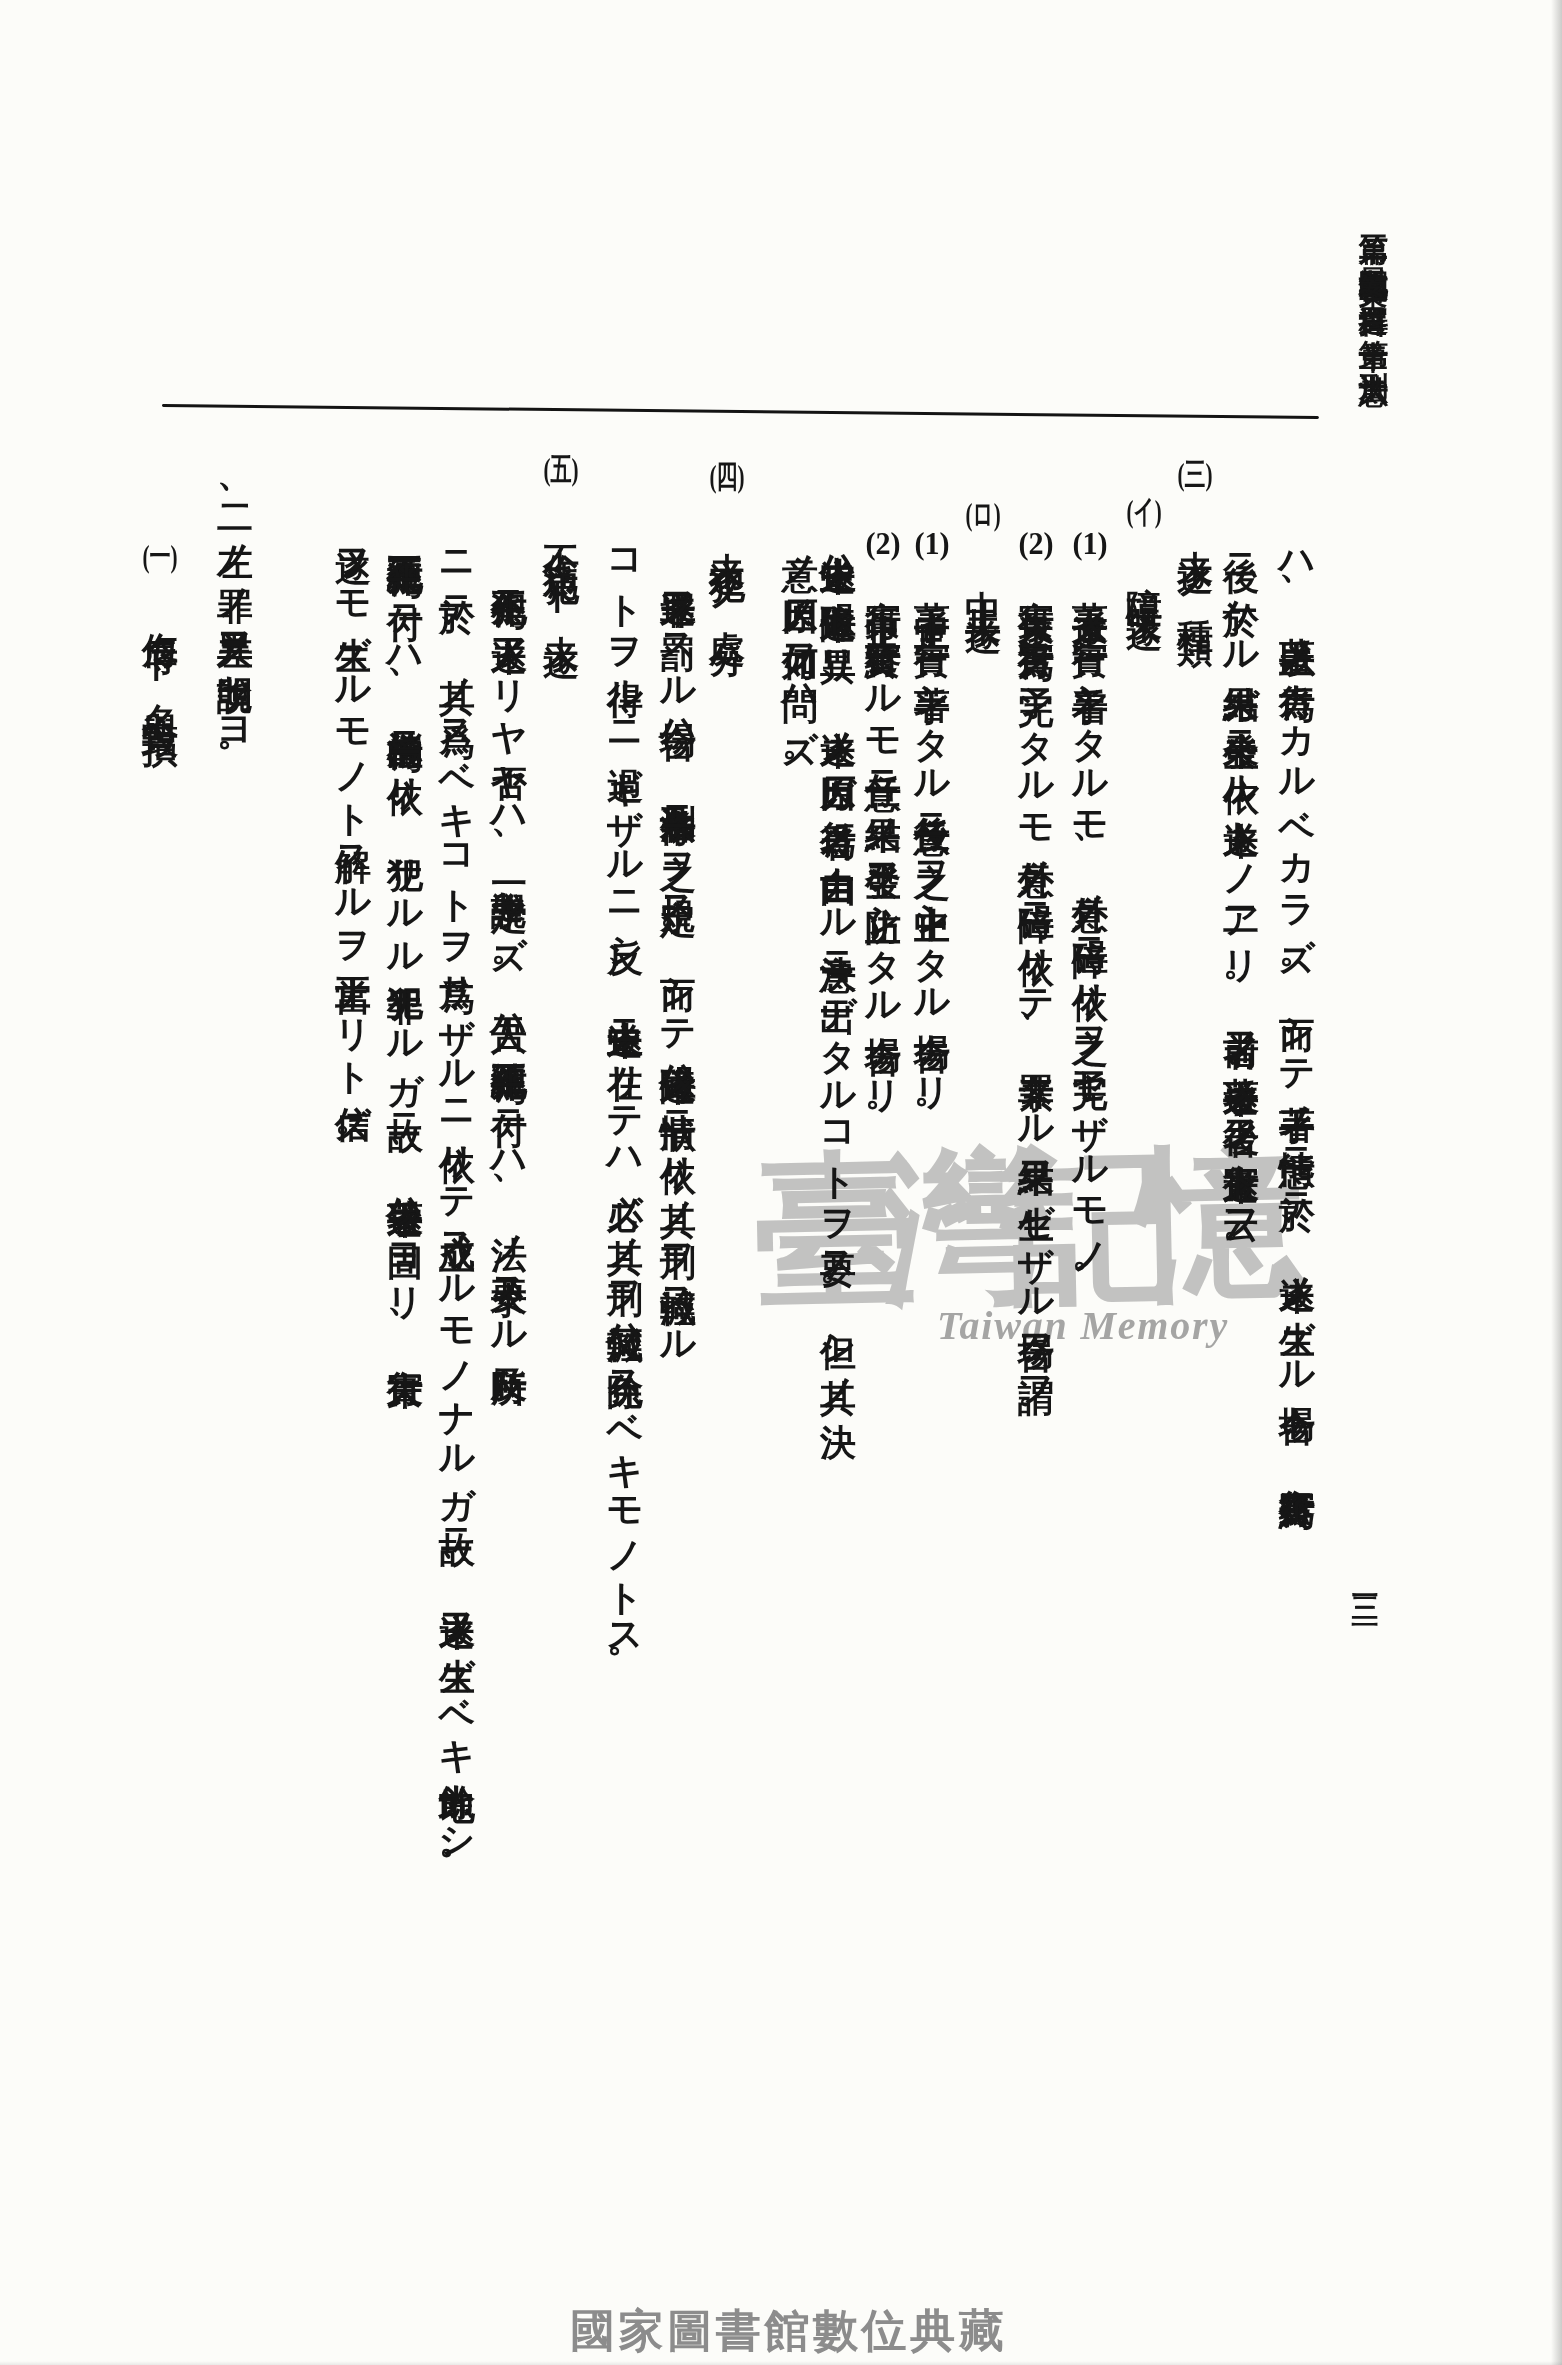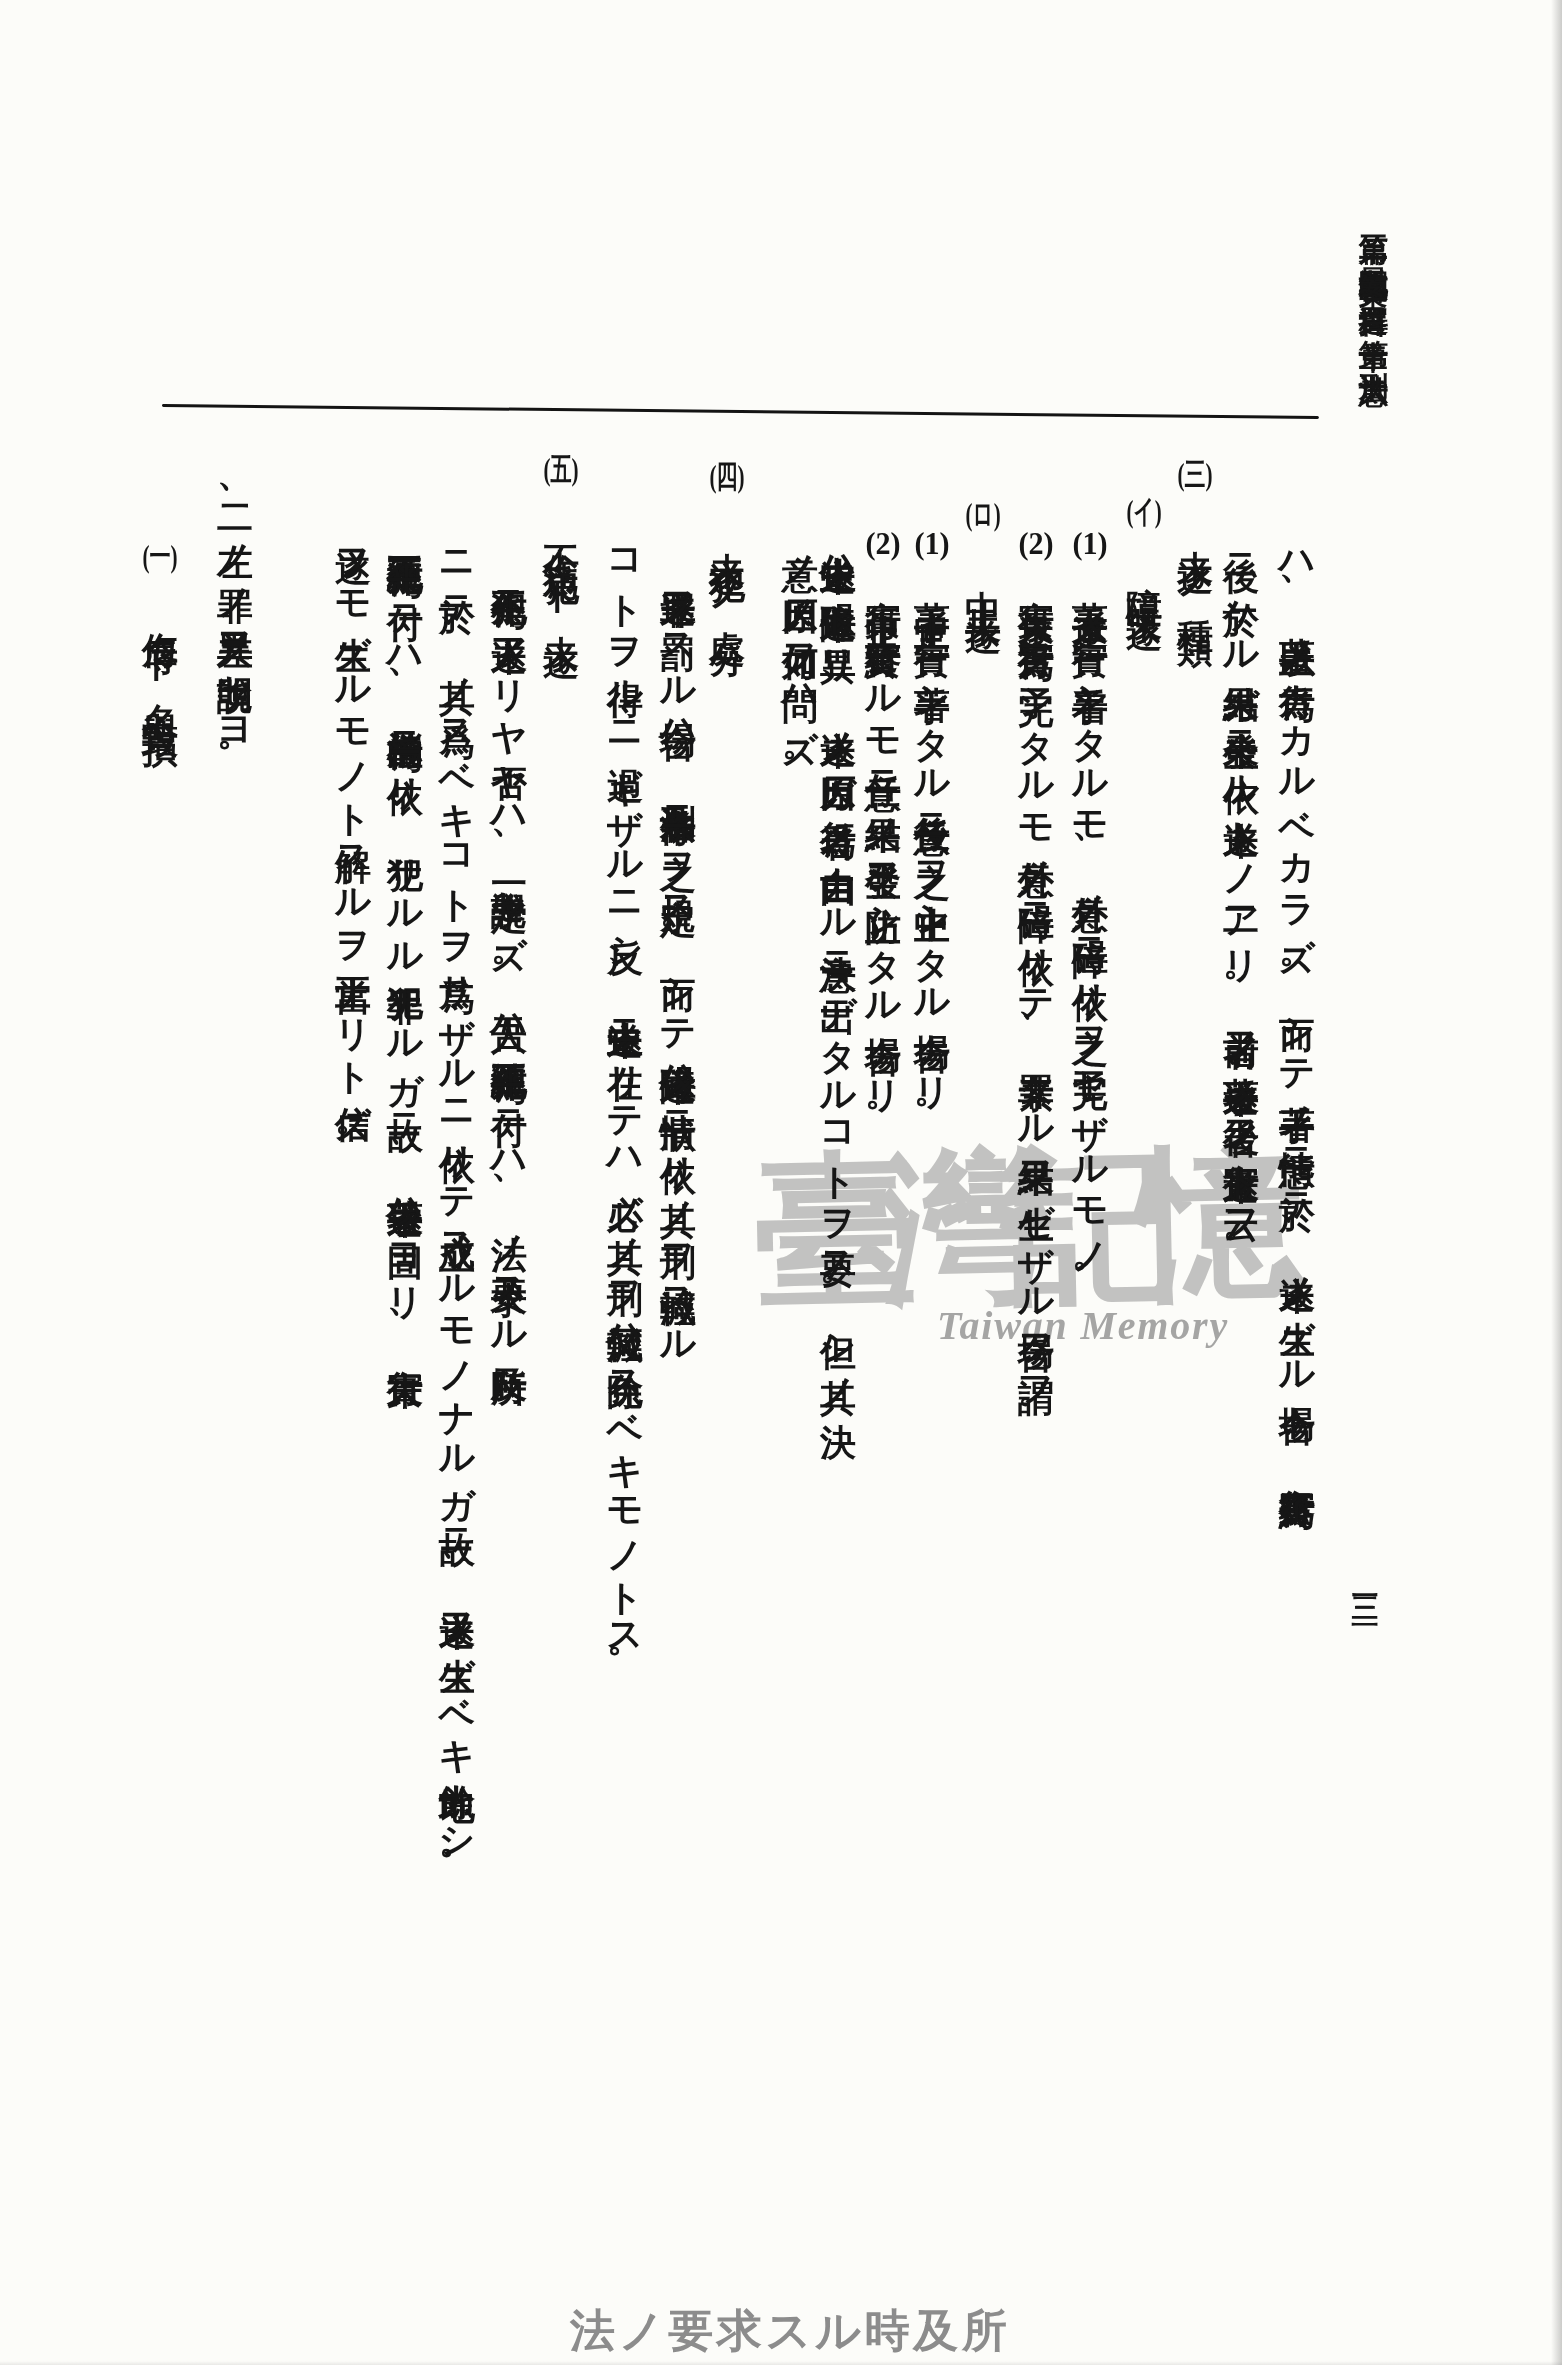--- a/index.html
+++ b/index.html
@@ -130,18 +130,18 @@
       <div class="col"><span class="body-text">コトヲ得ルニ過ギザルニ反シ、中止未遂ニ在リテハ必ズ其ノ刑ヲ減輕又ハ免除スベキモノトス。</span></div>
       <div class="col"><span class="marker">(五)</span><span class="heading">不作爲犯ト未遂</span></div>
       <div class="col"><span class="body-text">不作爲犯ニ未遂アリヤ否ヤハ、學說一定セズ。吾人ハ純正不作爲犯ニ付テハ、法ノ要求スル時及所</span></div>
       <div class="col"><span class="body-text">ニ於テ、其ノ爲スベキコトヲ爲サザルニ依リテ成立スルモノナルガ故ニ、未遂ヲ生ズベキ餘地ナシ。</span></div>
       <div class="col"><span class="body-text">不純正不作爲犯ニ付テハ、消極的行爲ニ依リ、犯サルル犯罪ナルガ故ニ、著手未遂ハ固ヨリ、實行未</span></div>
       <div class="col"><span class="body-text">遂ヲモ生ズルモノト解スルヲ正當ナリト信ズ。</span></div>
       <div class="col"><span class="body-text">二、左ノ罪ノ差異ヲ說明セヨ。</span></div>
       <div class="col"><span class="marker">(一)</span><span class="heading">侮辱ト名譽毀損</span></div>
     </div>
 
-  <div class="footer-text">法ノ要求スル時及所</div>
+  <div class="footer-text">國家圖書館數位典藏</div>
 
   <div class="edge-right"></div>
   <div class="edge-bottom"></div>
 </div>
 
 
 </body></html>

